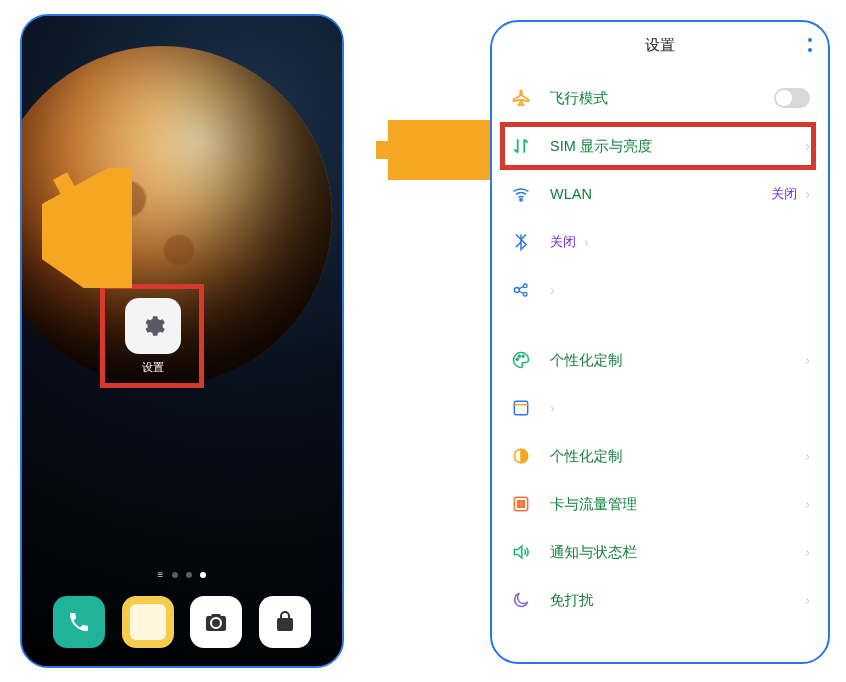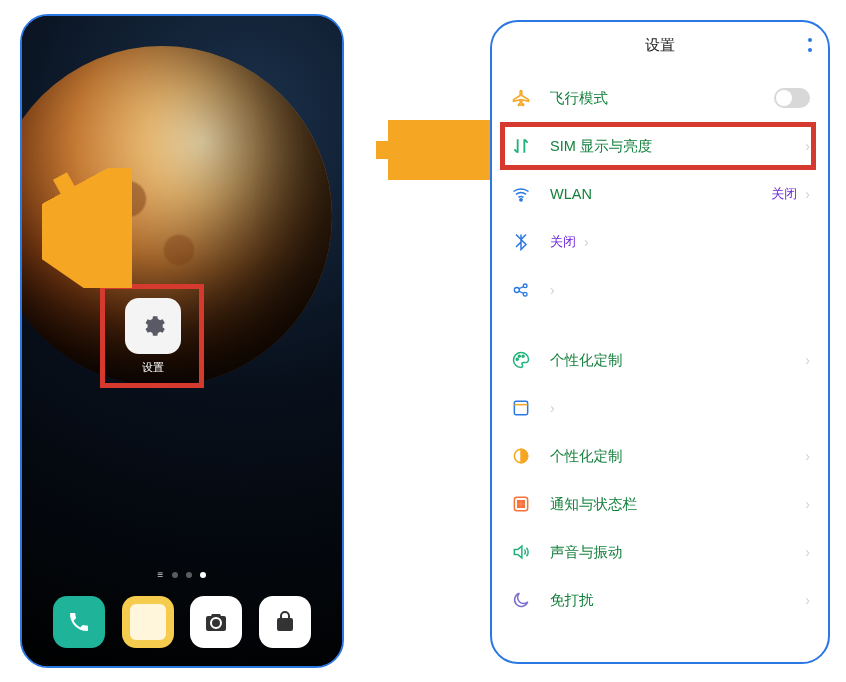--- a/index.html
+++ b/index.html
@@ -406,31 +406,31 @@
         <div class="row">
           <span class="row-icon">
             <svg width="20" height="20" viewBox="0 0 24 24" fill="none" stroke="#f5733b" stroke-width="1.8">
               <rect x="4" y="4" width="16" height="16" rx="3"></rect>
               <rect x="8" y="8" width="3" height="3" fill="#f5733b"></rect>
               <rect x="13" y="8" width="3" height="3" fill="#f5733b"></rect>
               <rect x="8" y="13" width="3" height="3" fill="#f5733b"></rect>
               <rect x="13" y="13" width="3" height="3" fill="#f5733b"></rect>
             </svg>
           </span>
-          <span class="row-label">通知与状态栏</span>
+          <span class="row-label">卡与流量管理</span>
           <span class="chevron">›</span>
         </div>
         <div class="row">
           <span class="row-icon">
             <svg width="20" height="20" viewBox="0 0 24 24" fill="none" stroke="#1fb37a" stroke-width="1.8">
               <path d="M4 9v6h4l5 4V5L8 9H4z"></path>
               <path d="M16 9a4 4 0 010 6M18.5 7a7 7 0 010 10"></path>
             </svg>
           </span>
-          <span class="row-label">声音与振动</span>
+          <span class="row-label">通知与状态栏</span>
           <span class="chevron">›</span>
         </div>
         <div class="row">
           <span class="row-icon">
             <svg width="20" height="20" viewBox="0 0 24 24" fill="none" stroke="#7b6fd1" stroke-width="1.8">
               <path d="M20 14A8 8 0 1110 4a6.5 6.5 0 0010 10z"></path>
             </svg>
           </span>
           <span class="row-label">免打扰</span>
           <span class="chevron">›</span>

